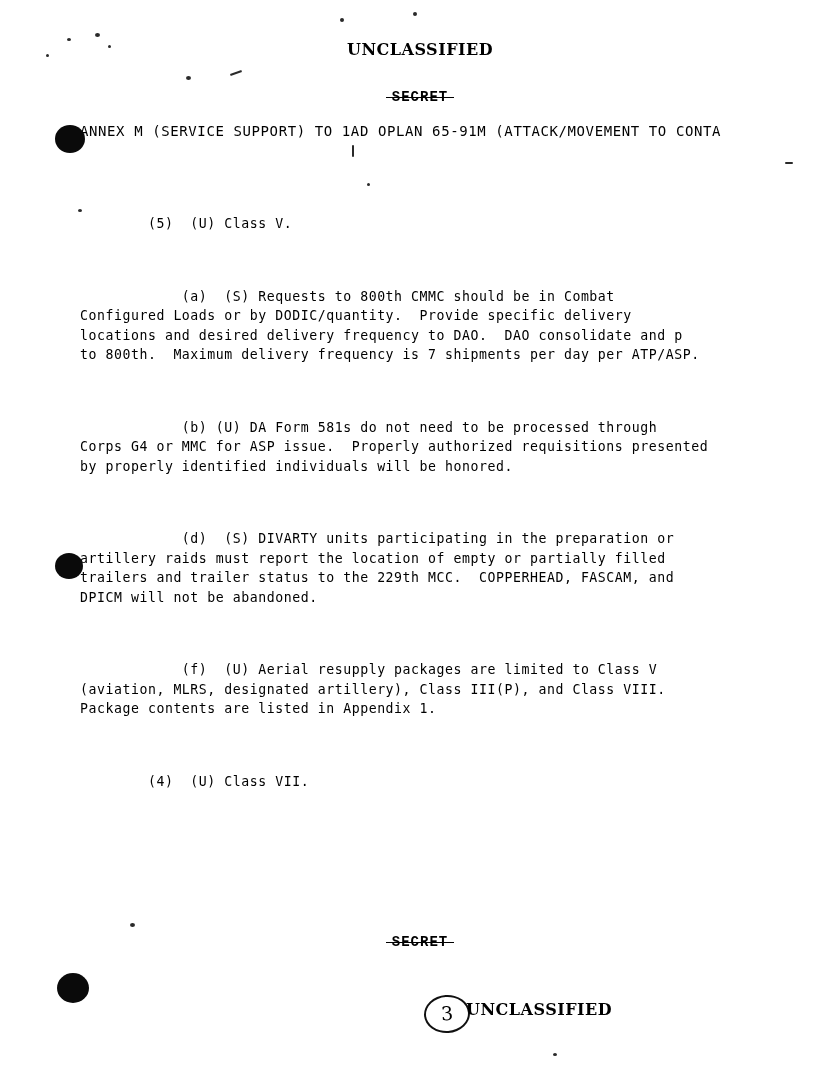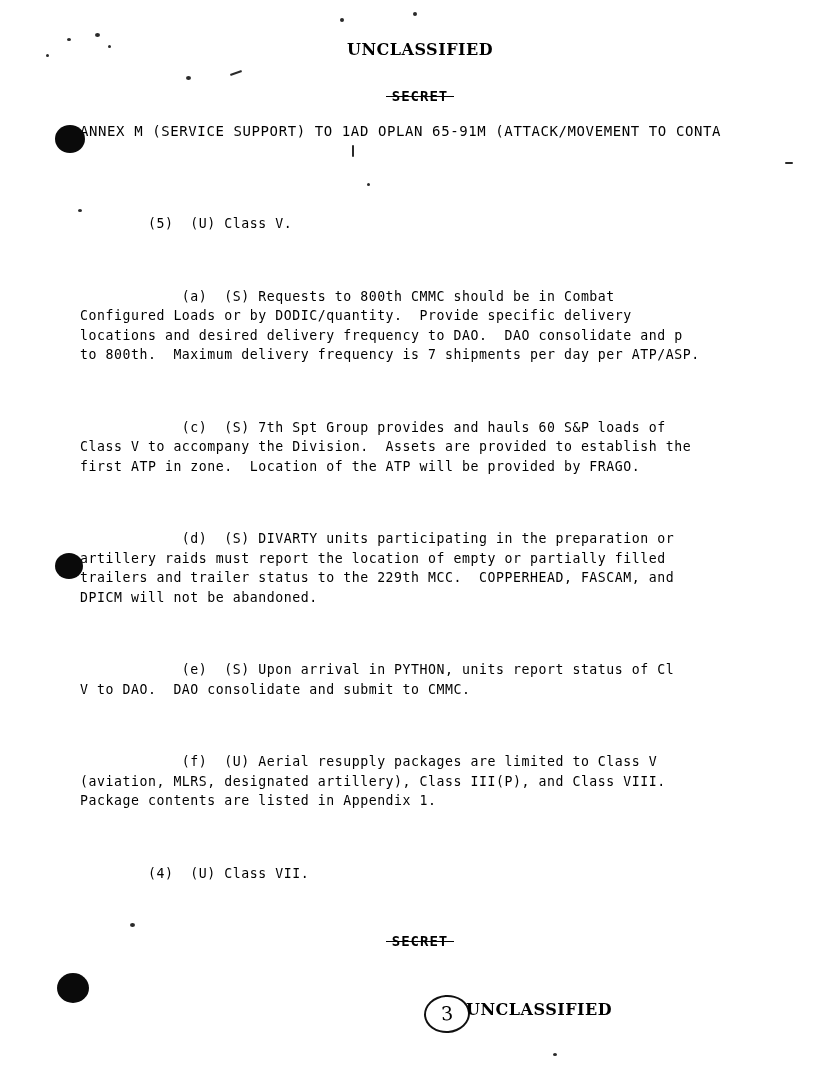--- a/index.html
+++ b/index.html
@@ -64,20 +64,21 @@
     width: 840px;
     text-align: center;
     font-family: "DejaVu Sans Mono", monospace;
     font-size: 14px;
     font-weight: bold;
     letter-spacing: 1px;
   }
   .struck {
     position: relative;
     display: inline-block;
+    font-family: Liberation Mono, monospace;
   }
   .struck::after {
     content: "";
     position: absolute;
     left: -6px;
     right: -6px;
     top: 50%;
     height: 1px;
     background: #000;
   }
@@ -170,29 +171,27 @@
   <div class="secret-top"><span class="struck">SECRET</span></div>
 
   <div class="annex-line">ANNEX M (SERVICE SUPPORT) TO 1AD OPLAN 65-91M (ATTACK/MOVEMENT TO CONTA</div>
 
   <div class="body-text">
     <div class="para">        (5)  (U) Class V.</div>
     <div class="para">            (a)  (S) Requests to 800th CMMC should be in Combat
 Configured Loads or by DODIC/quantity.  Provide specific delivery
 locations and desired delivery frequency to DAO.  DAO consolidate and p
 to 800th.  Maximum delivery frequency is 7 shipments per day per ATP/ASP.</div>
-    <div class="para">            (c)  (S) 7th Spt Group provides and hauls 60 S&amp;P loads of
-Class V to accompany the Division.  Assets are provided to establish the
-first ATP in zone.  Location of the ATP will be provided by FRAGO.</div>
+    <div class="para">            (b) (U) DA Form 581s do not need to be processed through
+Corps G4 or MMC for ASP issue.  Properly authorized requisitions presented
+by properly identified individuals will be honored.</div>
     <div class="para">            (d)  (S) DIVARTY units participating in the preparation or
 artillery raids must report the location of empty or partially filled
 trailers and trailer status to the 229th MCC.  COPPERHEAD, FASCAM, and
 DPICM will not be abandoned.</div>
-    <div class="para">            (e)  (S) Upon arrival in PYTHON, units report status of Cl
-V to DAO.  DAO consolidate and submit to CMMC.</div>
     <div class="para">            (f)  (U) Aerial resupply packages are limited to Class V
 (aviation, MLRS, designated artillery), Class III(P), and Class VIII.
 Package contents are listed in Appendix 1.</div>
     <div class="para">        (4)  (U) Class VII.</div>
     
     
     
     
     
     

